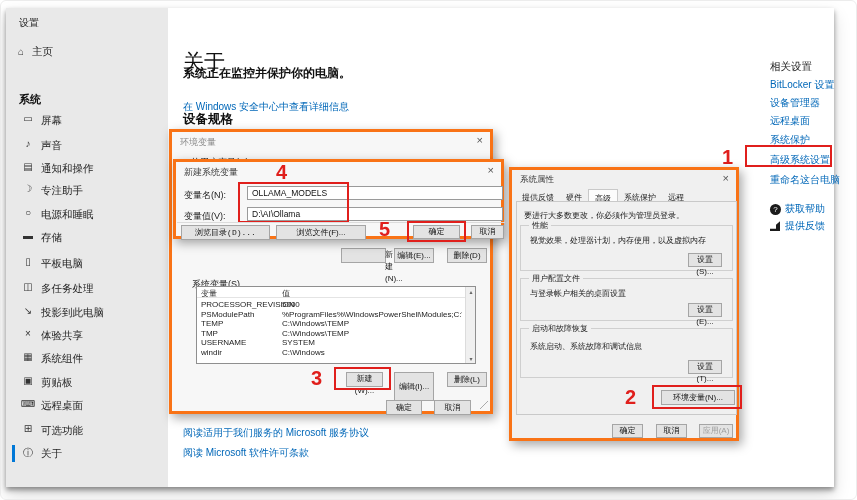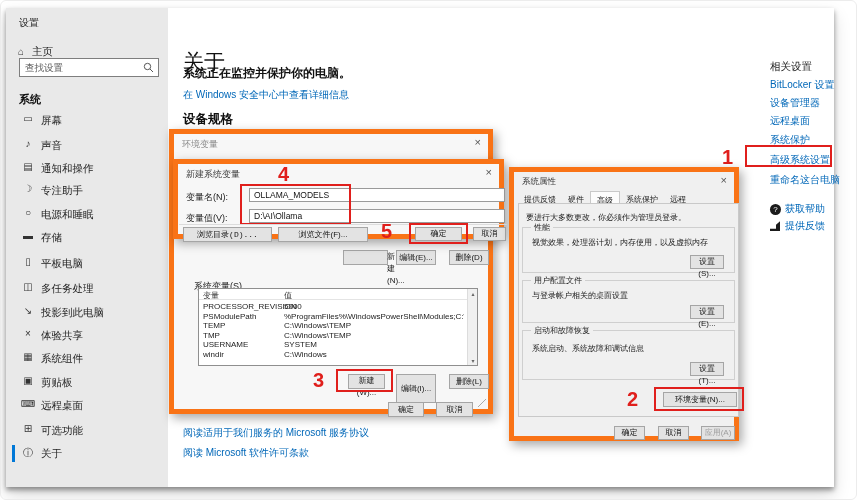--- a/index.html
+++ b/index.html
@@ -15,29 +15,29 @@
   .searchbox svg{position:absolute;right:4px;top:3px;}
   .side-section{position:absolute;left:13px;top:84px;font-size:11px;font-weight:bold;color:#111;}
   .nav-item{position:absolute;left:0;width:162px;height:22px;cursor:pointer;}
   .nav-item .accent{display:none;position:absolute;left:6px;top:2px;width:3px;height:17px;background:#0078d7;}
   .nav-item.selected .accent{display:block;}
   .nav-item .nicon{position:absolute;left:15px;top:3px;width:14px;font-size:10px;color:#333;text-align:center;}
   .nav-item .nlabel{position:absolute;left:35px;top:4px;font-size:10.5px;color:#1f1f1f;white-space:nowrap;}
   .main-title{position:absolute;left:177px;top:26px;font-size:21px;font-weight:300;color:#111;}
   .main-sub{position:absolute;left:177px;top:57px;font-size:12px;font-weight:bold;color:#111;}
   .link{color:#0067b8;font-size:10px;text-decoration:none;cursor:pointer;white-space:nowrap;}
-  .seclink{position:absolute;left:177px;top:80px;}
+  .seclink{position:absolute;left:177px;top:92px;}
   .devspec{position:absolute;left:177px;top:103px;font-size:12.5px;font-weight:bold;color:#111;}
   .footlink{position:absolute;left:177px;}
   .related-h{position:absolute;left:764px;top:52px;font-size:10.5px;color:#222;}
   .rel-link{position:absolute;left:764px;}
   .help-row{position:absolute;left:764px;font-size:10px;}
   .help-ic{display:inline-block;width:11px;height:11px;background:#1b1b1b;border-radius:50%;color:#fff;font-size:8px;line-height:11px;text-align:center;vertical-align:middle;margin-right:4px;}
   .fb-ic{display:inline-block;width:10px;height:10px;background:#1b1b1b;vertical-align:middle;margin-right:5px;clip-path:polygon(0 75%,60% 75%,60% 35%,100% 0,100% 100%,0 100%);}
-  .dlg{position:absolute;background:#f5f5f5;border:5px solid #f97316;box-shadow:3px 4px 10px rgba(0,0,0,.35);}
+  .dlg{position:absolute;background:#f5f5f5;border:3px solid #f97316;box-shadow:3px 4px 10px rgba(0,0,0,.35);}
   .dlg-title{position:absolute;left:8px;top:4px;font-size:9px;color:#8a8a8a;white-space:nowrap;}
   .dlg-title.dk{color:#3c3c3c;}
   .dlg-close{position:absolute;right:7px;top:2px;font-size:11px;color:#555;cursor:pointer;}
   .btn{position:absolute;background:#e3e3e3;border:1px solid #a5a5a5;font-size:8px;color:#151515;text-align:center;cursor:pointer;padding:0;line-height:12px;}
   .btn.disabled{color:#9e9e9e;}
   .lbl{position:absolute;font-size:9px;color:#1a1a1a;white-space:nowrap;}
   .inp{position:absolute;background:#fff;border:1px solid #9a9a9a;font-size:8.5px;color:#111;padding:1px 0 0 4px;white-space:nowrap;overflow:hidden;}
   .vartable{position:absolute;left:24px;top:154px;width:280px;height:78px;background:#fff;border:1px solid #8f8f8f;overflow:hidden;}
   .vt-head{position:absolute;left:0;top:0;width:100%;height:11px;font-size:8px;color:#333;border-bottom:1px solid #e4e4e4;}
   .vt-rows{position:absolute;left:0;top:13px;width:266px;}
@@ -63,27 +63,20 @@
 <body>
 
 <div class="stage">
   <div class="window">
 
     <aside class="sidebar">
       <div class="app-title">设置</div>
       <div class="side-home">
         <span class="hicon">⌂</span><span>主页</span>
       </div>
-      <div class="searchbox">
-        <span class="ph">查找设置</span>
-        <svg width="11" height="11" viewBox="0 0 11 11">
-            <circle cx="4.5" cy="4.5" r="3.2" fill="none" stroke="#555" stroke-width="1"></circle>
-            <line x1="7" y1="7" x2="10" y2="10" stroke="#555" stroke-width="1"></line>
-          </svg>
-      </div>
       <div class="side-section">系统</div>
       <div id="nav-items">
           <div class="nav-item" style="top: 102px;">
             <span class="nicon">▭</span>
             <span class="nlabel">屏幕</span>
           </div>
           <div class="nav-item" style="top: 127px;">
             <span class="nicon">♪</span>
             <span class="nlabel">声音</span>
           </div>

